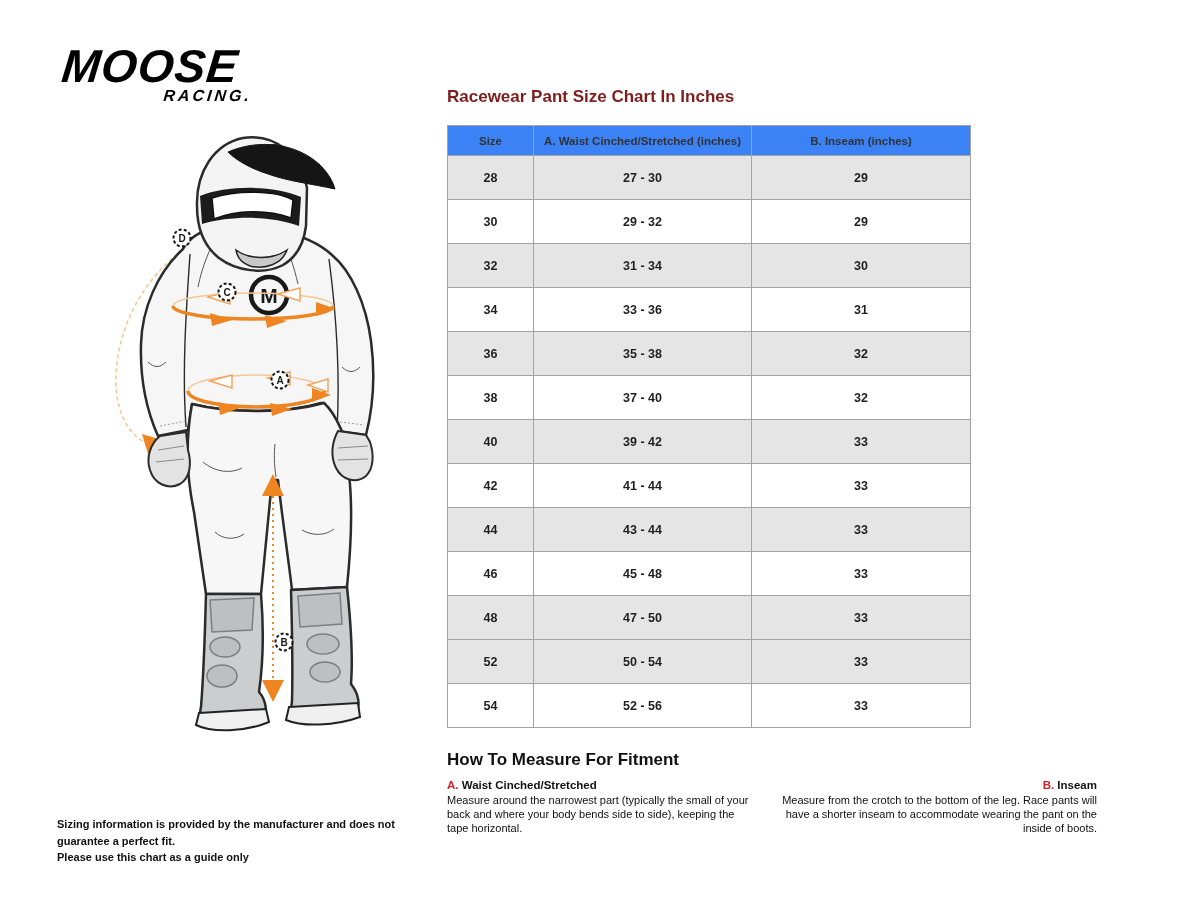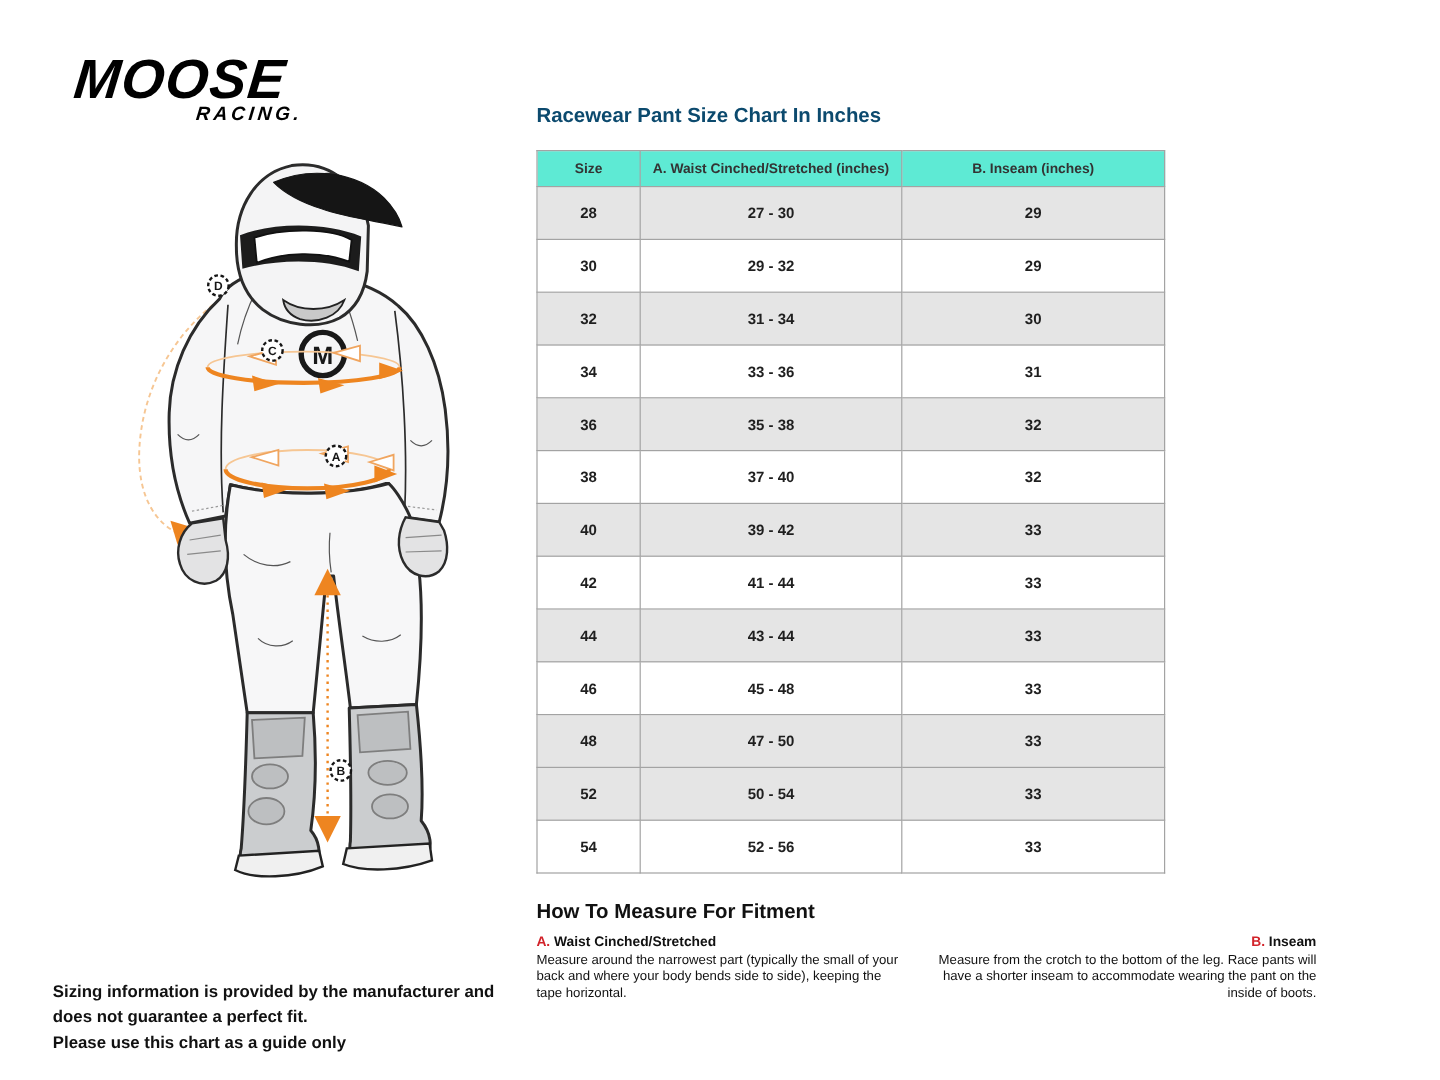--- a/index.html
+++ b/index.html
@@ -15,43 +15,43 @@
   }
   .logo-sub{
     font-size:16px;font-weight:900;font-style:italic;letter-spacing:3px;
     text-align:right;color:#000;margin-top:0px;transform:skewX(-6deg);
   }
   
   .figure{position:absolute;left:40px;top:132px;width:400px;height:620px;}
   .marker-letter{font-size:10px;font-weight:bold;fill:#161616;}
   
   .size-chart{position:absolute;left:447px;top:86px;width:523px;}
-  .chart-title{font-size:17px;font-weight:bold;line-height:22px;margin:0 0 17px 0;color:#0c4a6e;}
+  .chart-title{font-size:17px;font-weight:bold;line-height:22px;margin:0 0 17px 0;color:#7f1d1d;}
   table.sizes{border-collapse:collapse;width:523px;table-layout:fixed;}
   table.sizes th{
-    height:27px;background:#5eead4;border:1px solid #a3a3a3;
+    height:27px;background:#3b82f6;border:1px solid #a3a3a3;
     font-size:11.5px;font-weight:bold;color:#333;text-align:center;
   }
   table.sizes td{
     height:41px;border:1px solid #a3a3a3;background:#ffffff;
     font-size:12.5px;font-weight:bold;color:#1f1f1f;text-align:center;
   }
   table.sizes tr.shade td{background:#e5e5e5;}
   
   .howto{position:absolute;left:447px;top:750px;width:700px;}
   .howto-title{font-size:17px;font-weight:bold;margin:0 0 9px 0;color:#111;}
   .howto-cols{display:flex;}
   .howto-col{width:310px;}
   .howto-col + .howto-col{margin-left:20px;width:320px;text-align:right;}
   .howto-sub{font-size:11.5px;font-weight:bold;color:#111;}
   .howto-sub .letter{color:#d2232a;}
   .howto-text{font-size:11px;line-height:1.28;margin-top:2px;color:#111;}
   
-  .disclaimer{position:absolute;left:44px;top:816px;width:380px;
-    font-size:14px;font-weight:bold;line-height:1.5;color:#111;}
+  .disclaimer{position:absolute;left:57px;top:816px;width:380px;
+    font-size:11px;font-weight:bold;line-height:1.5;color:#111;}
 </style>
 </head>
 <body>
 
 <div class="logo">
   <div class="logo-main">MOOSE</div>
   <div class="logo-sub">RACING.</div>
 </div>
 
 <svg class="figure" viewBox="0 0 400 620">

